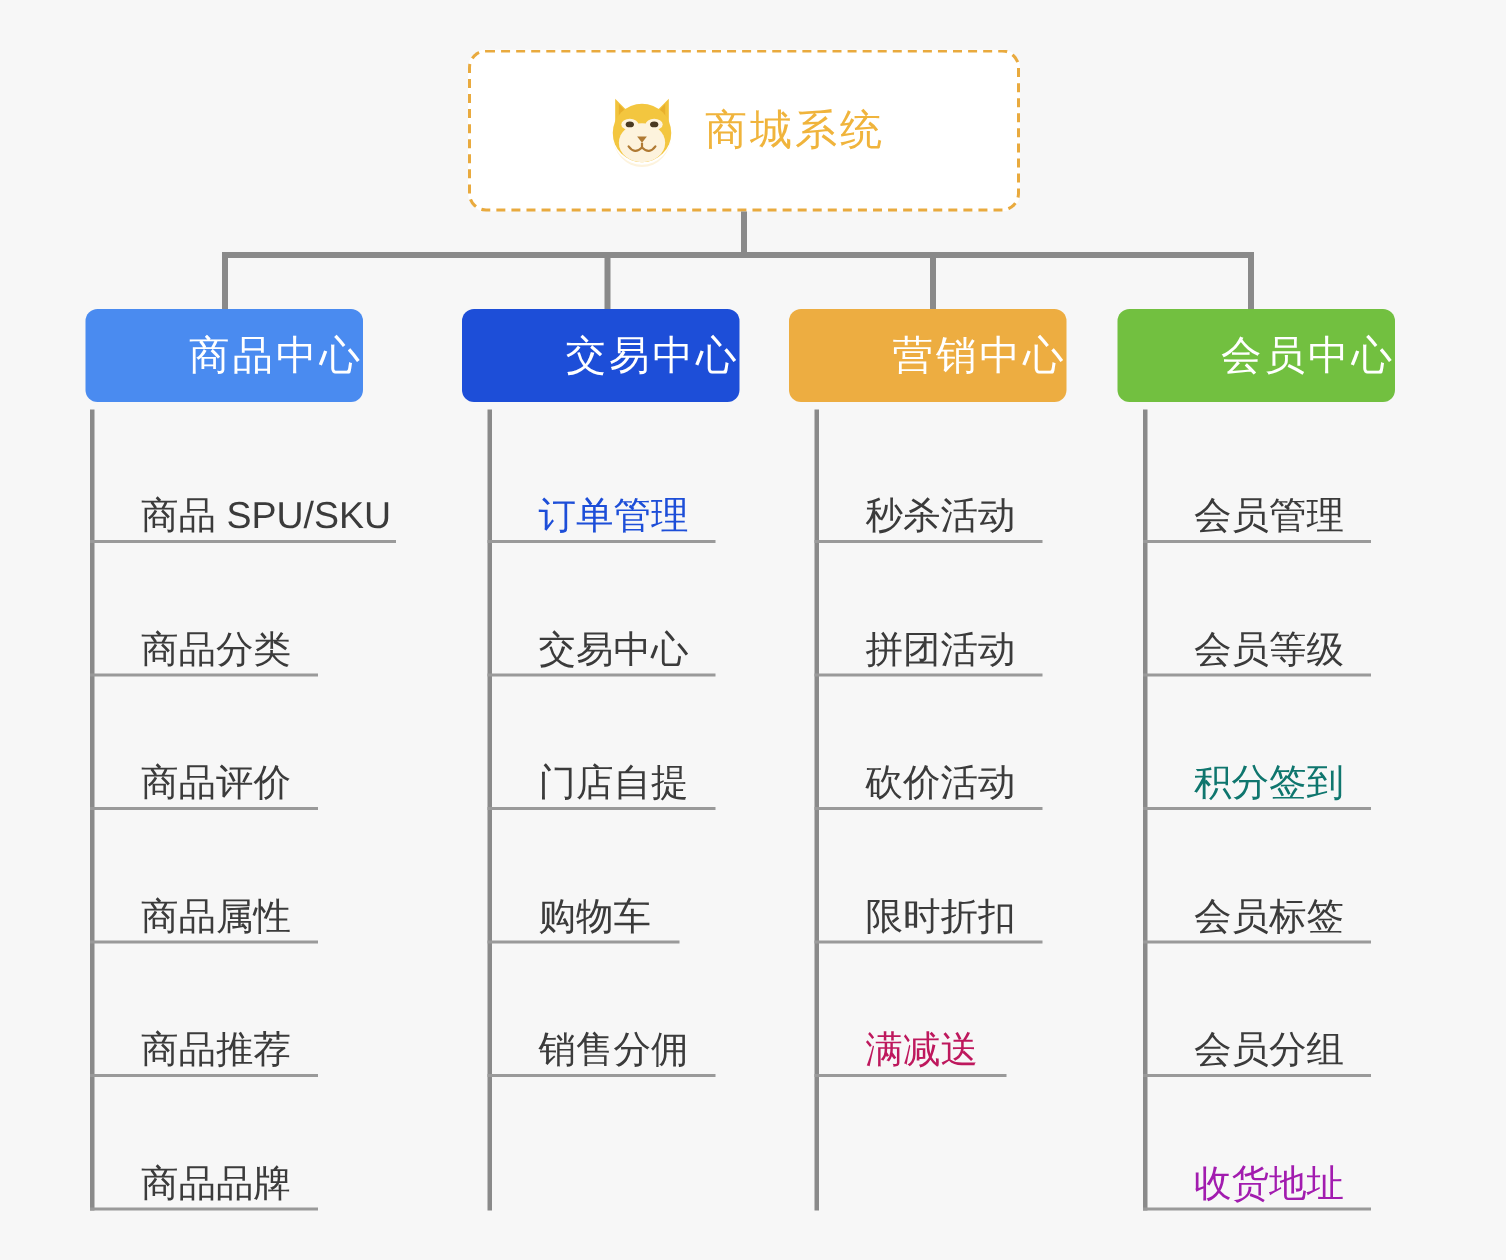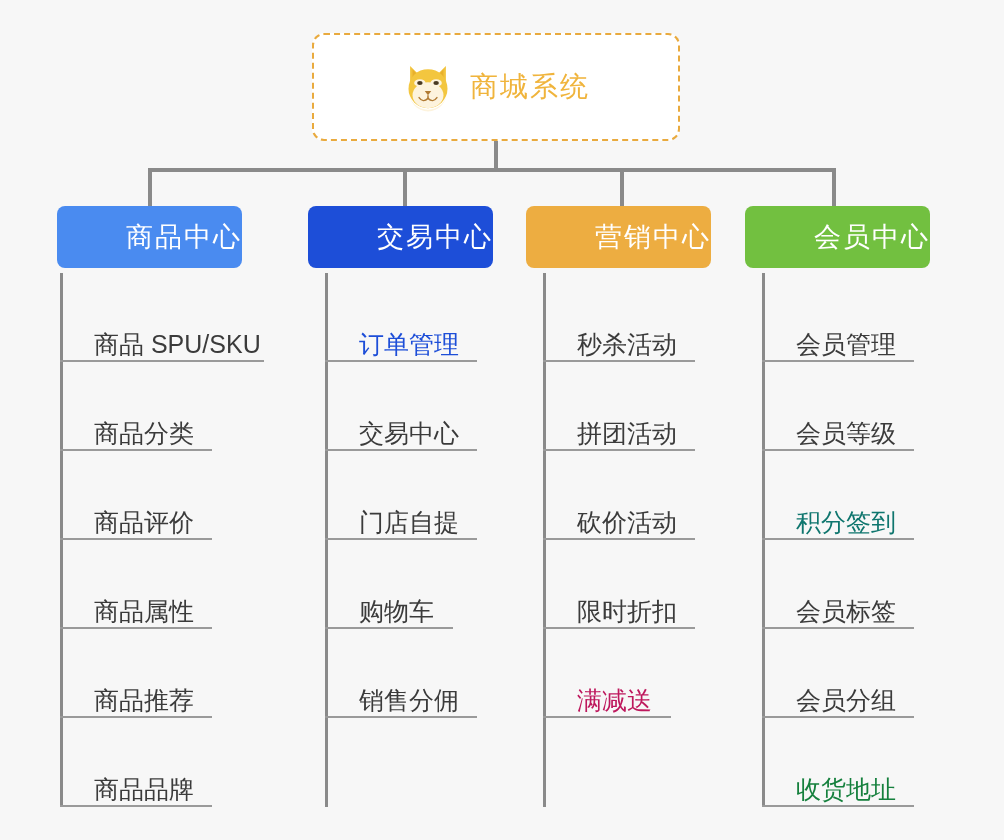--- a/index.html
+++ b/index.html
@@ -252,18 +252,18 @@
     </div>
     <div class="leaf-item">
       <span class="leaf-label" style="color: rgb(59, 59, 59);">会员标签</span>
       <span class="leaf-rule" style="width: 152px; background: rgb(154, 154, 154);"></span>
     </div>
     <div class="leaf-item">
       <span class="leaf-label" style="color: rgb(59, 59, 59);">会员分组</span>
       <span class="leaf-rule" style="width: 152px; background: rgb(154, 154, 154);"></span>
     </div>
     <div class="leaf-item">
-      <span class="leaf-label" style="color: #15803d;">收货地址</span>
+      <span class="leaf-label" style="color: #a21caf;">收货地址</span>
       <span class="leaf-rule" style="width: 152px; background: rgb(154, 154, 154);"></span>
     </div>
   </div>
 
 </div>
 
 </body></html>

